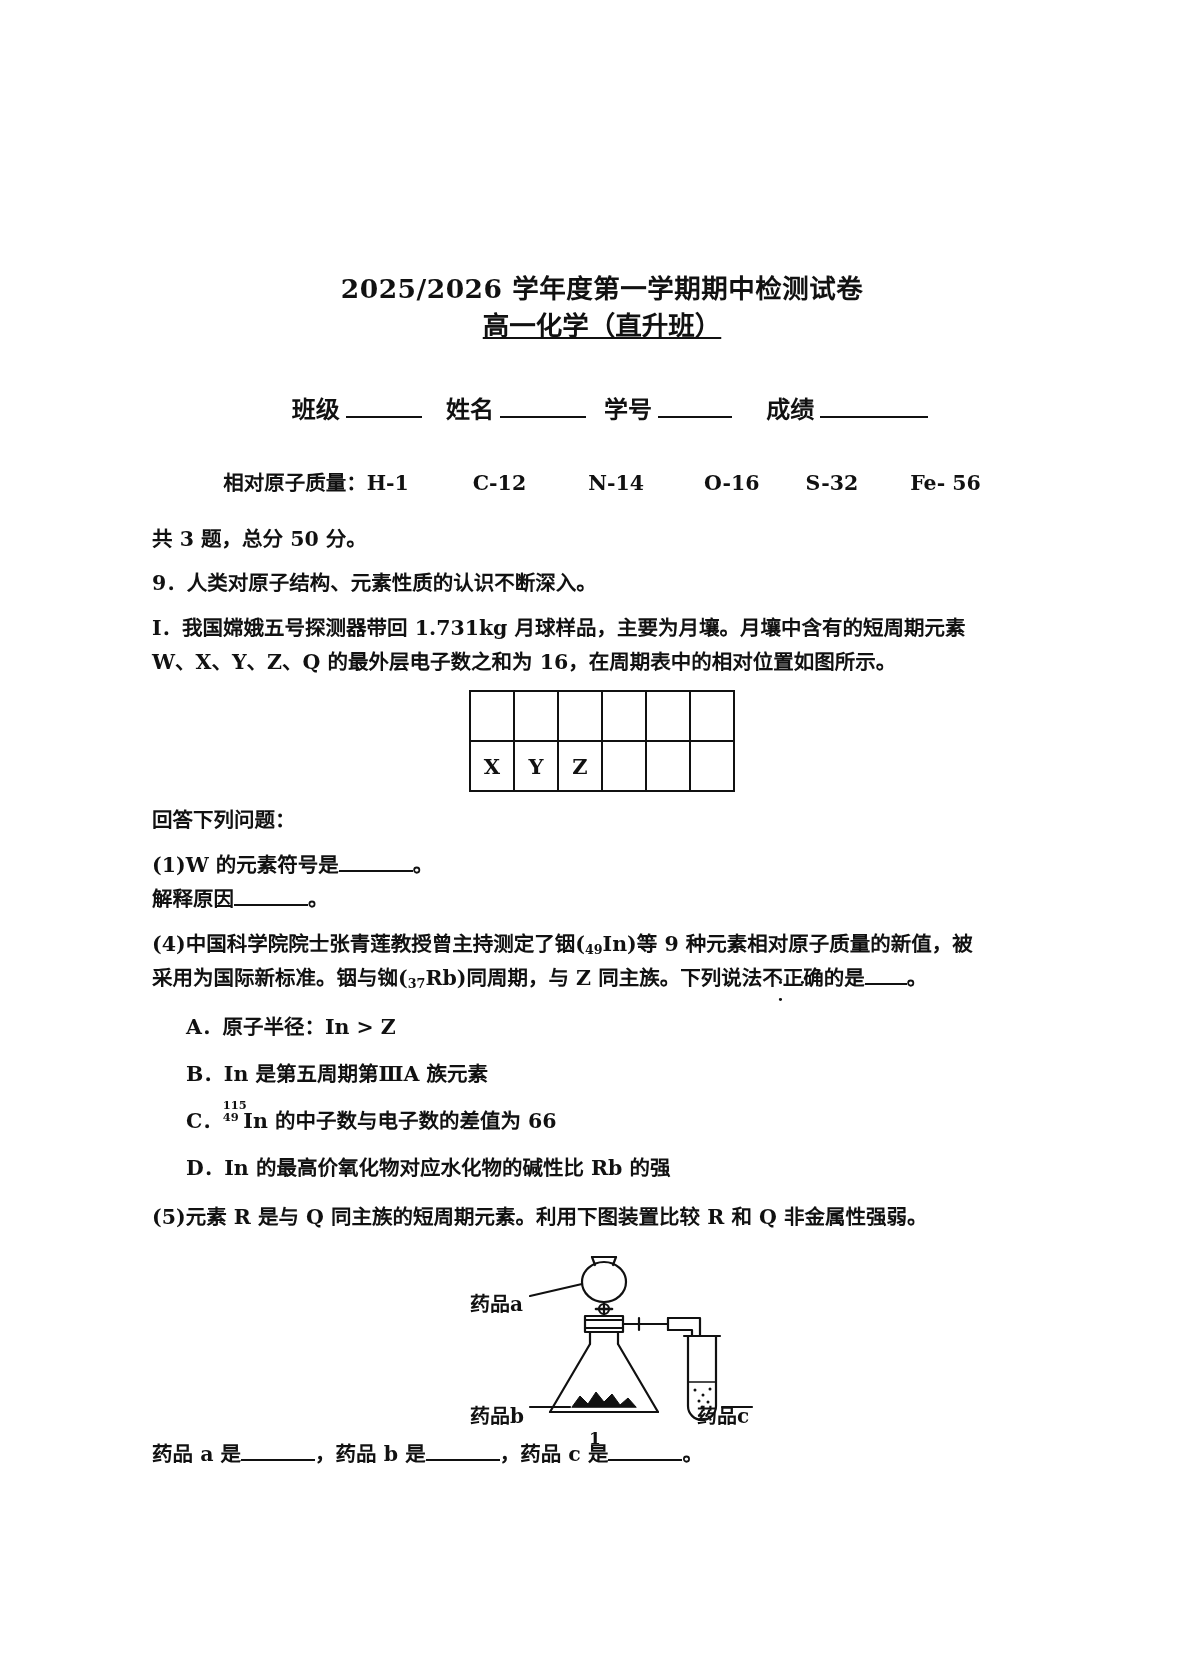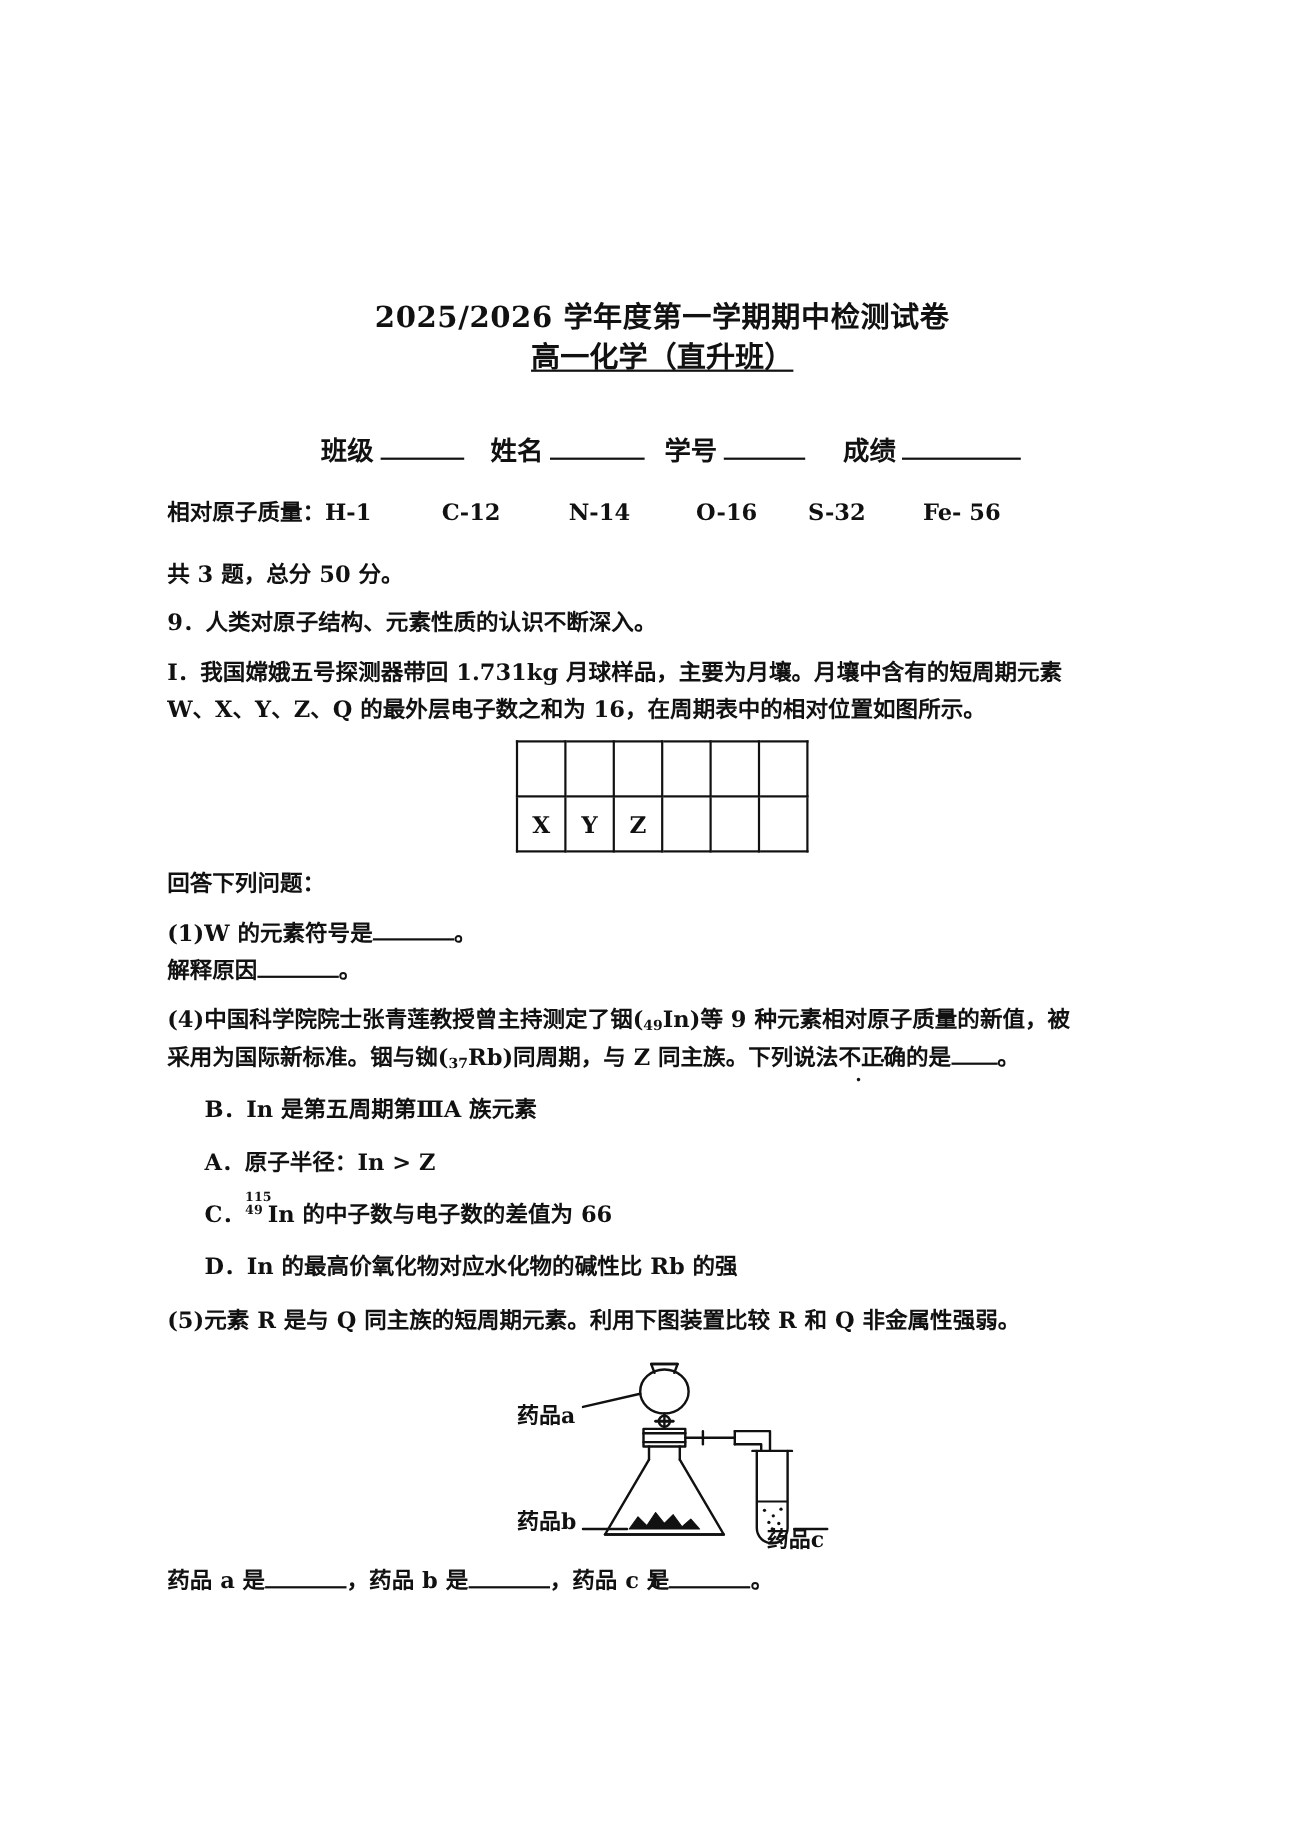--- a/index.html
+++ b/index.html
@@ -62,24 +62,25 @@
     border-bottom: 2.2px solid #111;
     vertical-align: baseline;
   }
   .b-class { width: 76px; }
   .b-name  { width: 86px; margin-right: 2px; }
   .b-num   { width: 74px; margin-right: 10px; }
   .b-score { width: 108px; }
 
   
   .mass-line {
-    margin-top: 24px;
+    margin-top: 41px;
     font-size: 20.5px;
     font-weight: bold;
     white-space: nowrap;
+    text-align: center;
   }
   .mass-line .gap1 { display:inline-block; width: 64px; }
   .mass-line .gap2 { display:inline-block; width: 62px; }
   .mass-line .gap3 { display:inline-block; width: 60px; }
   .mass-line .gap4 { display:inline-block; width: 46px; }
   .mass-line .gap5 { display:inline-block; width: 52px; }
 
   p.t {
     font-size: 20.5px;
     font-weight: bold;
@@ -174,21 +175,21 @@
     margin-top: 10px;
   }
   .figure svg { position: absolute; left: 0; top: 0; }
   .fig-label {
     position: absolute;
     font-size: 20px;
     font-weight: bold;
     white-space: nowrap;
   }
   .lbl-a { left: 318px; top: 44px; }
-  .lbl-b { left: 318px; top: 140px; }
+  .lbl-b { left: 318px; top: 156px; }
   .lbl-c { left: 545px; top: 156px; }
 
   
   .page-num {
     position: absolute;
     left: 0; right: 0;
     top: 1428px;
     text-align: center;
     font-size: 17px;
     font-weight: bold;
@@ -248,22 +249,22 @@
     <p class="t">回答下列问题：</p>
 
     <p class="t"><span>(1)W 的元素符号是</span><span class="u u-m"></span><span>。</span></p>
 
 
     <p class="t" style="margin-top:2px"><span>解释原因</span><span class="u u-m"></span><span>。</span></p>
 
     <p class="t"><span>(4)中国科学院院士张青莲教授曾主持测定了铟(</span><sub class="zs">49</sub><span>In</span><span>)等 9 种元素相对原子质量的新值，被</span></p>
     <p class="t" style="margin-top:2px"><span>采用为国际新标准。铟与铷(</span><sub class="zs">37</sub><span>Rb</span><span>)同周期，与 Z 同主族。下列说法</span><span class="dotted">不正确</span><span>的是</span><span class="u u-s"></span><span>。</span></p>
 
+    <div class="opt first"><span>A．</span><span>原子半径：In &gt; Z</span></div>
     <div class="opt"><span>B．</span><span>In 是第五周期第ⅢA 族元素</span></div>
-    <div class="opt first"><span>A．</span><span>原子半径：In &gt; Z</span></div>
     <div class="opt"><span>C．</span><span class="nuc"><span class="mass">115</span><span class="at">49</span></span><span>In</span><span> 的中子数与电子数的差值为 66</span></div>
     <div class="opt"><span>D．</span><span>In 的最高价氧化物对应水化物的碱性比 Rb 的强</span></div>
 
     <p class="t" style="margin-top:18px">(5)元素 R 是与 Q 同主族的短周期元素。利用下图装置比较 R 和 Q 非金属性强弱。</p>
 
     <div class="figure">
       <svg width="900" height="190" viewBox="0 0 900 190">
         <g fill="none" stroke="#111" stroke-width="2.2" stroke-linecap="round" stroke-linejoin="round">
 
           <ellipse cx="452" cy="38" rx="22" ry="20"></ellipse>

